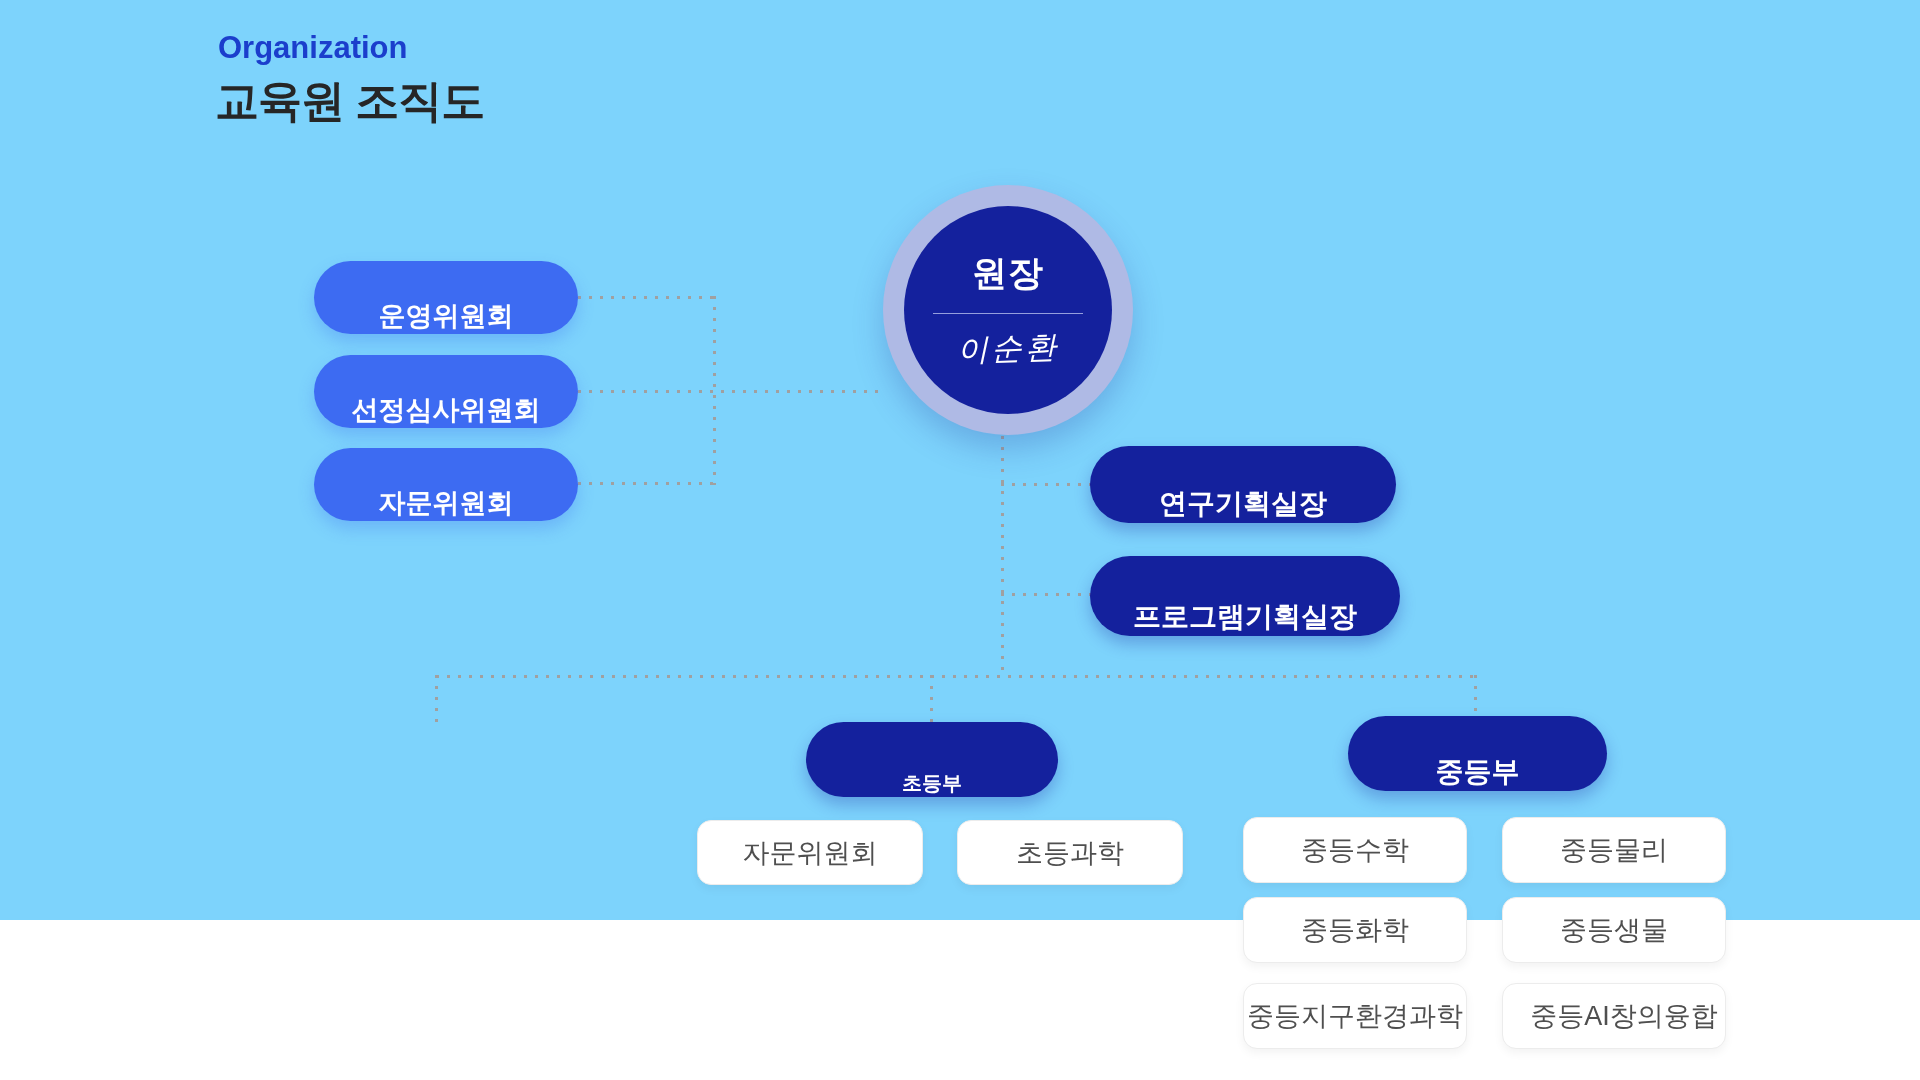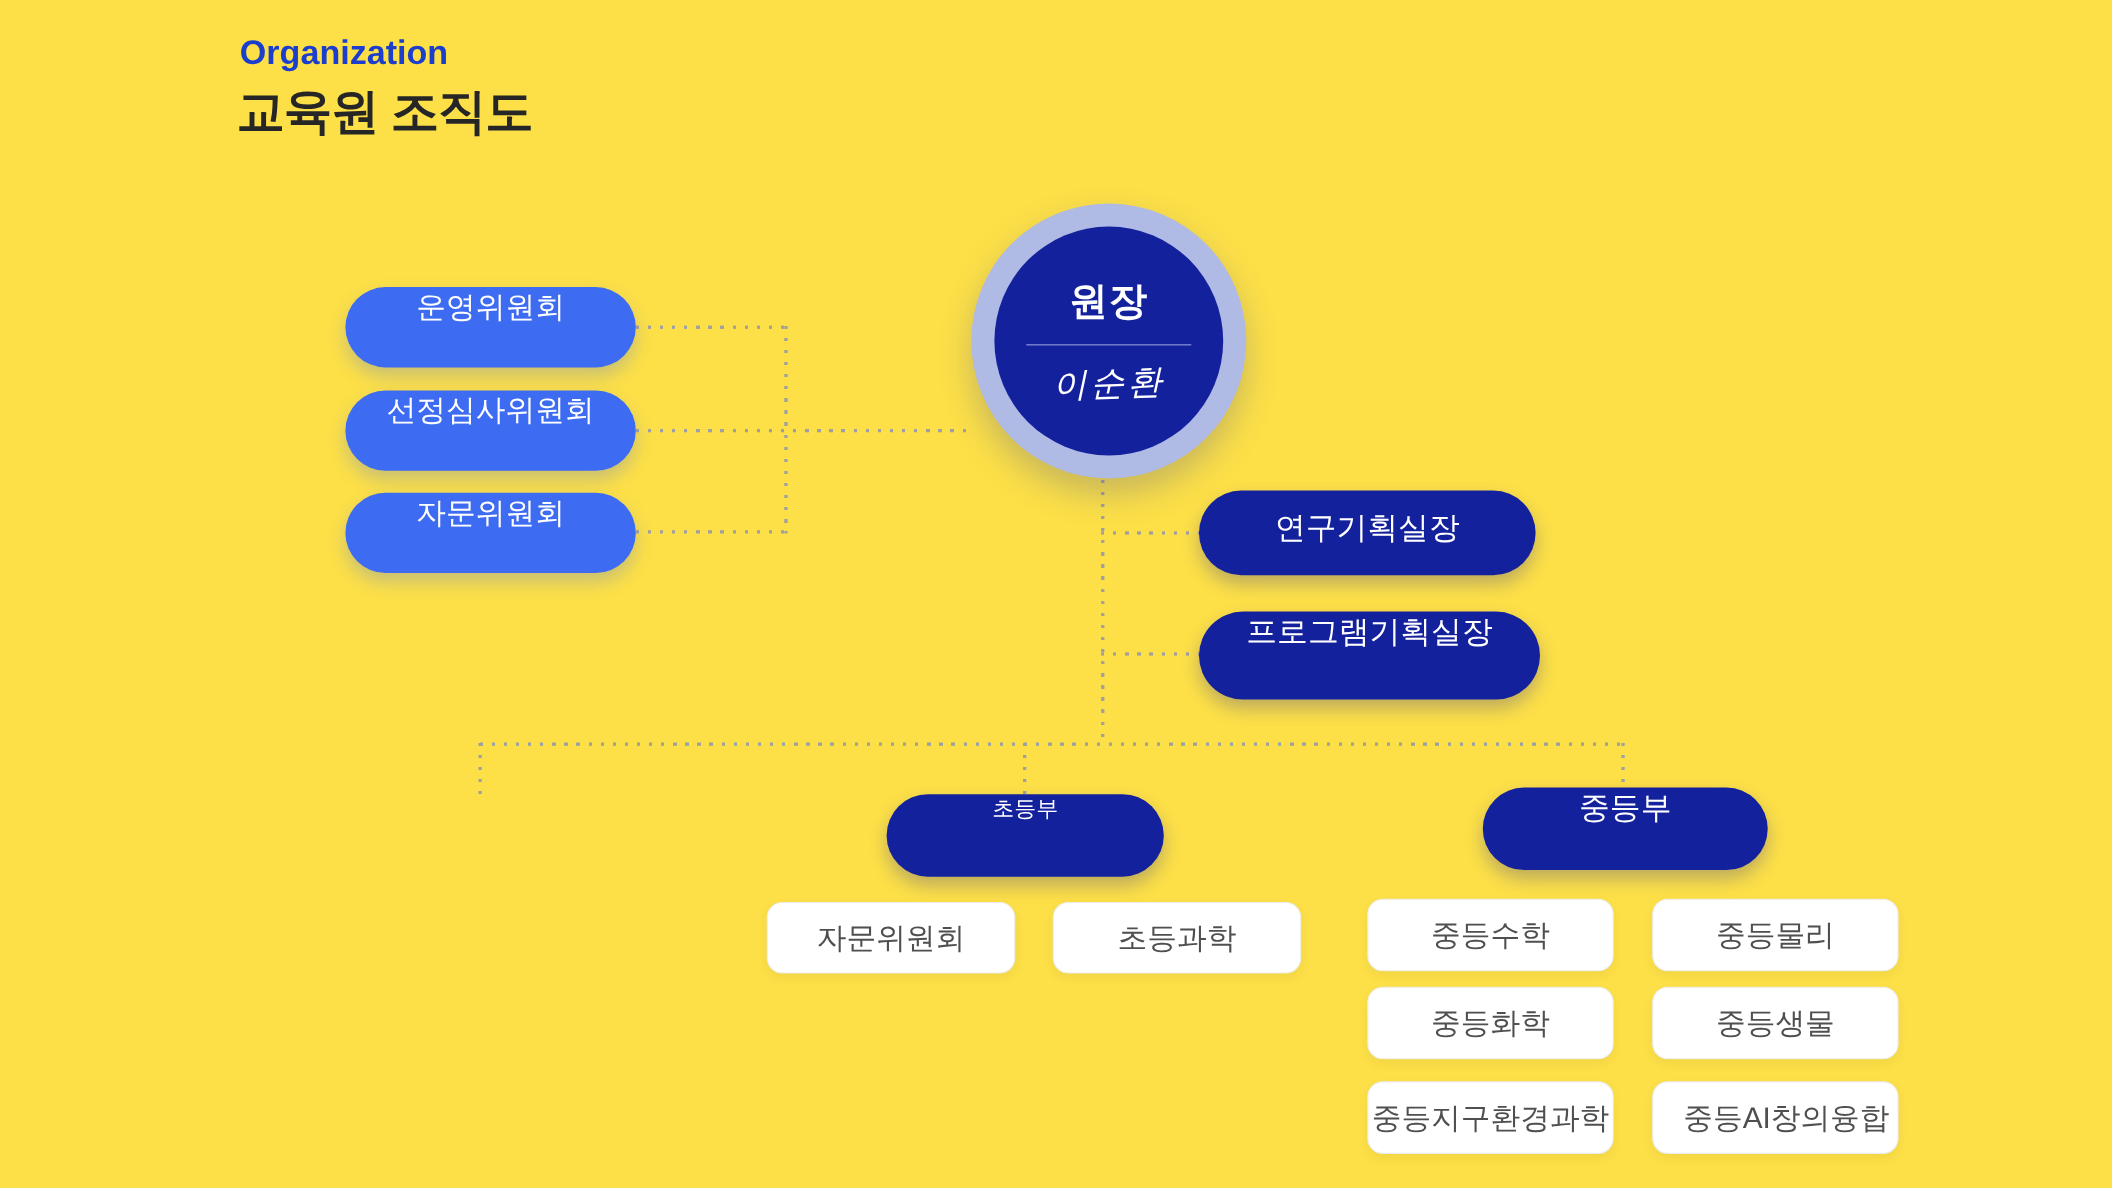--- a/index.html
+++ b/index.html
@@ -8,36 +8,36 @@
     --ring:#AFBAE5;
     --title_blue:#1B3ECC;
     --heading:#262626;
     --card_text:#4F4F4F;
     --card_border:#ECECEC;
     --dots:#A0A0A0;
   }
   *{margin:0;padding:0;box-sizing:border-box;}
   html,body{width:1920px;height:1080px;background:#ffffff;overflow:hidden;
     font-family:"Liberation Sans", sans-serif;}
-  .canvas{position:relative;width:1920px;height:1080px;background:#fde047;}
+  .canvas{position:relative;width:1920px;height:920px;background:#7dd3fc;}
 
   .eyebrow{position:absolute;left:218px;top:30px;font-size:31px;font-weight:bold;
     color:var(--title_blue);letter-spacing:0px;}
   .page-title{position:absolute;left:215px;top:72px;font-size:44px;font-weight:bold;
     color:var(--heading);letter-spacing:-1px;}
 
   
   .hline{position:absolute;height:3px;
     background:repeating-linear-gradient(to right,var(--dots) 0,var(--dots) 3px,transparent 3px,transparent 11px);}
   .vline{position:absolute;width:3px;
     background:repeating-linear-gradient(to bottom,var(--dots) 0,var(--dots) 3px,transparent 3px,transparent 11px);}
 
   
-  .pill{position:absolute;display:flex;align-items:flex-start;justify-content:center;
-    border-radius:40px;color:#fff;font-weight:normal;}
+  .pill{position:absolute;display:flex;align-items:flex-end;justify-content:center;
+    border-radius:40px;color:#fff;font-weight:bold;}
   .pill.light{background:var(--light_blue);box-shadow:0 8px 16px rgba(61,107,242,.28);}
   .pill.dark{background:var(--dark_blue);box-shadow:0 8px 16px rgba(20,33,157,.28);}
   .pill .lbl{font-size:27px;}
 
   
   .director-ring{position:absolute;left:883px;top:185px;width:250px;height:250px;
     border-radius:50%;background:var(--ring);display:flex;align-items:center;justify-content:center;
     box-shadow:0 14px 30px rgba(40,60,160,.25);}
   .director-inner{width:208px;height:208px;border-radius:50%;background:var(--dark_blue);
     display:flex;flex-direction:column;align-items:center;justify-content:center;color:#fff;}

